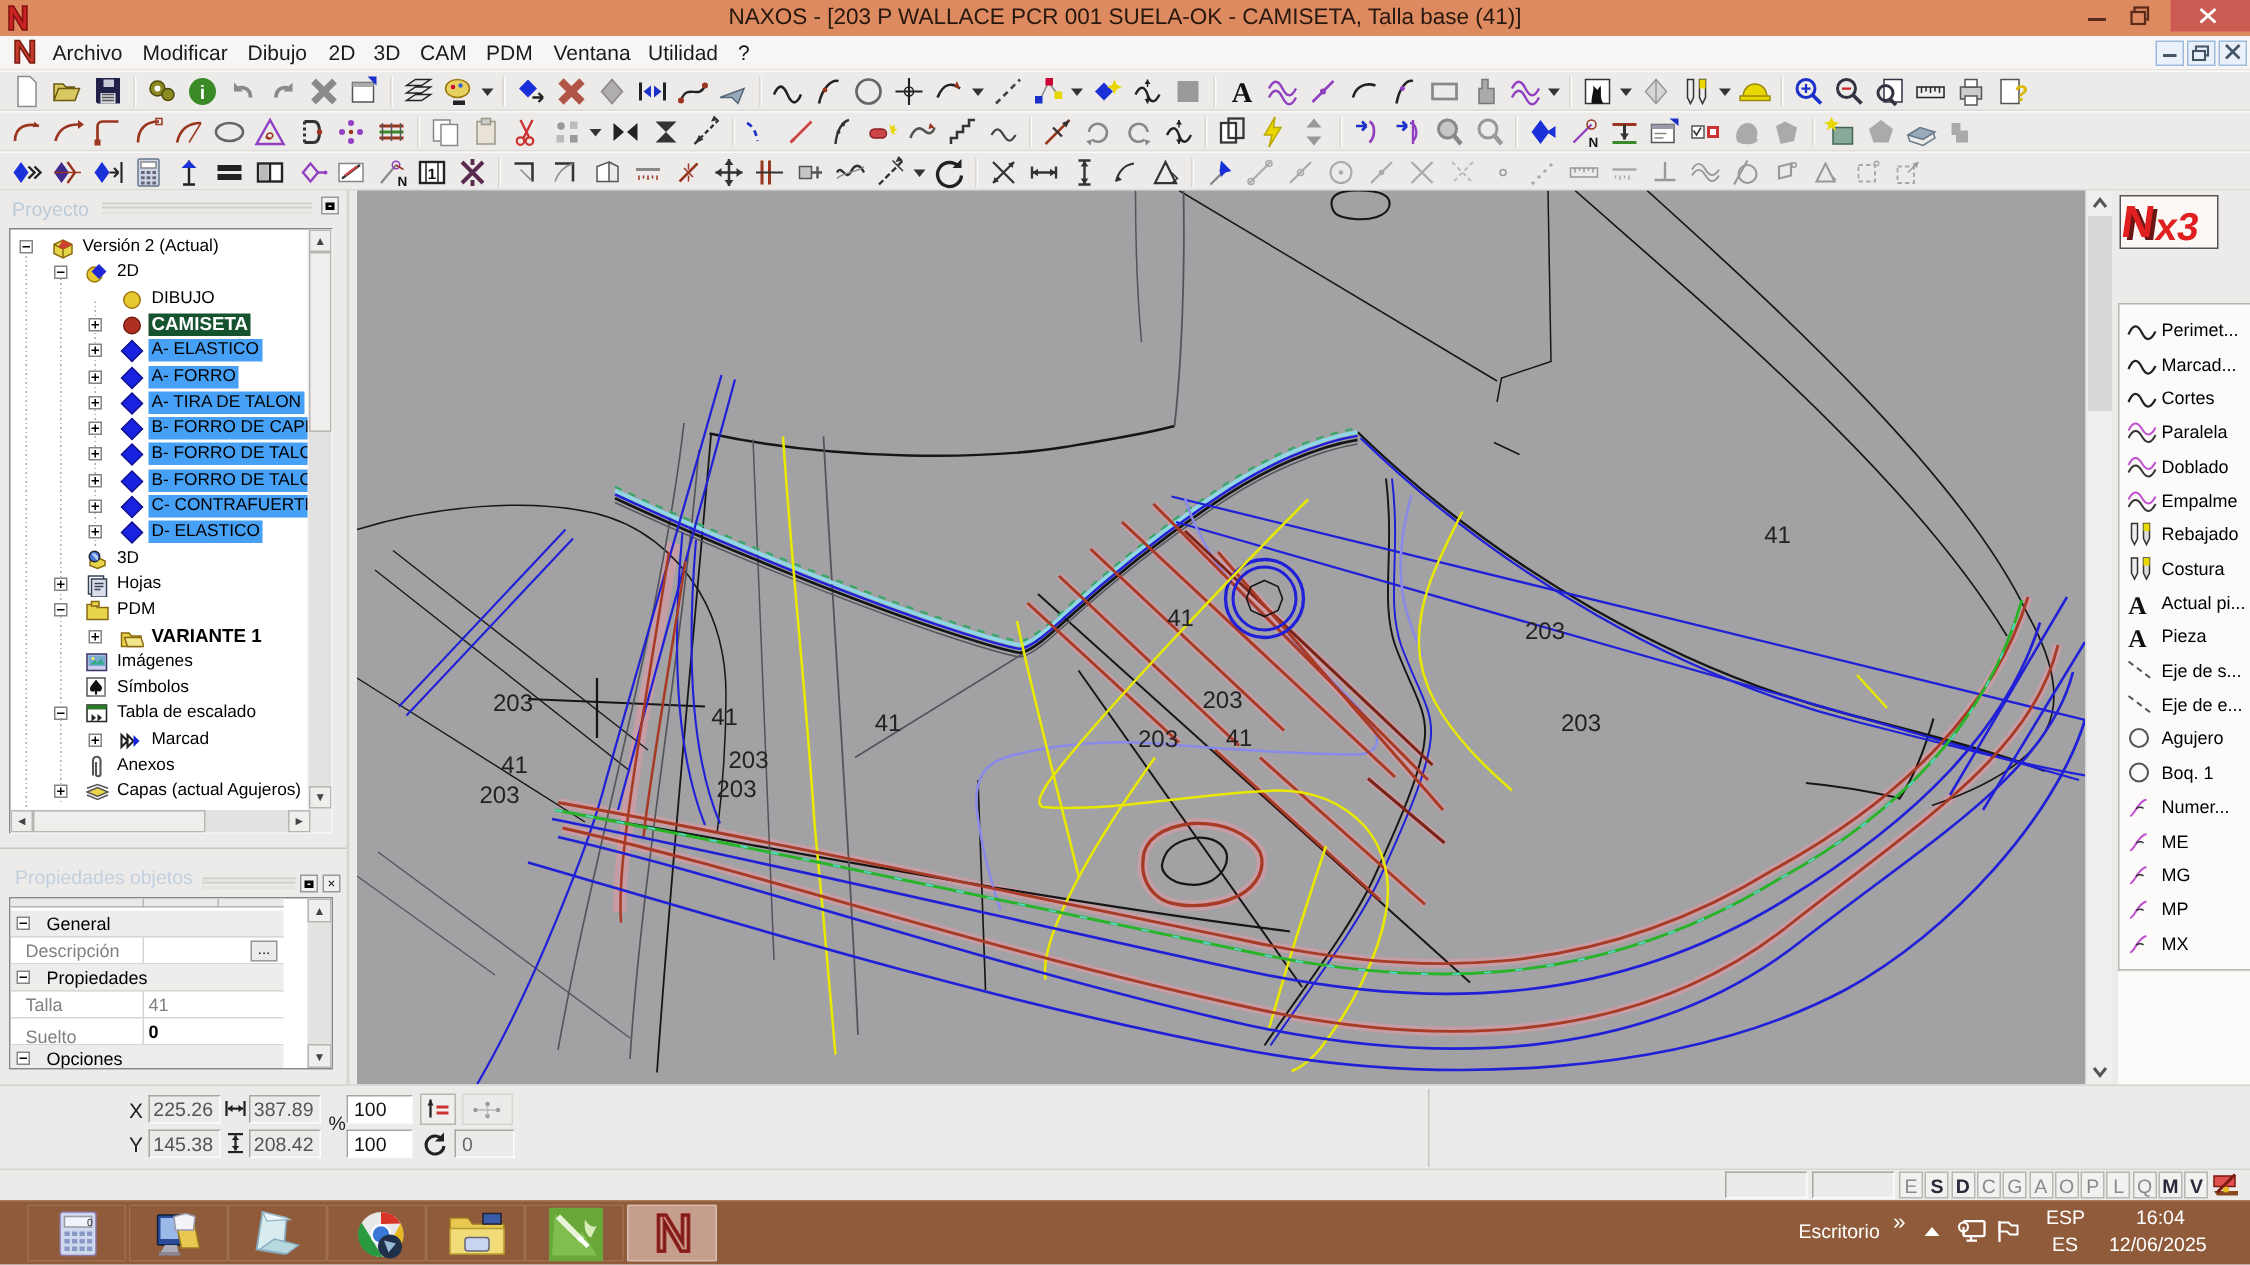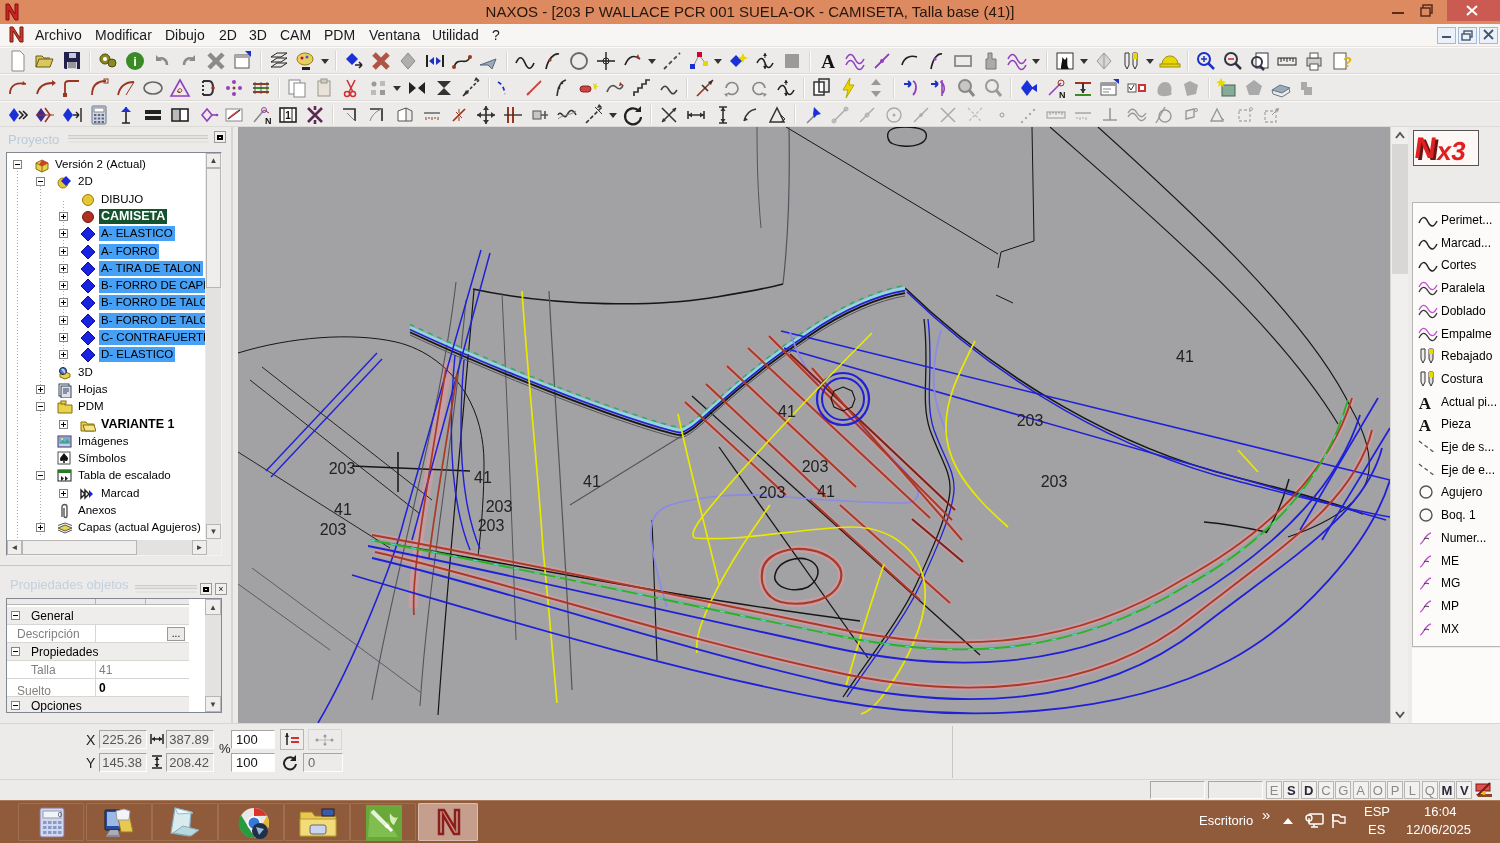--- a/index.html
+++ b/index.html
@@ -910,21 +910,21 @@
       <div class="grow" style="top:26px;height:18px">
         <div class="glbl" style="position:absolute;left:10px;top:2px">Descripción</div>
         <div style="position:absolute;left:92px;top:2px;color:#808080;font-weight:normal"></div>
         <div style="position:absolute;left:88px;top:0;width:1px;height:18px;background:#D8D6D3"></div>
       </div>
       <div class="grow gcat" style="top:44px;height:18px">
         <div class="pm" style="left:4px;top:4px"></div>
         <div style="position:absolute;left:24px;top:2px">Propiedades</div>
       </div>
       <div class="grow" style="top:62px;height:18px">
-        <div class="glbl" style="position:absolute;left:24px;top:2px">Talla</div>
+        <div class="glbl" style="position:absolute;left:10px;top:2px">Talla</div>
         <div style="position:absolute;left:92px;top:2px;color:#808080;font-weight:normal">41</div>
         <div style="position:absolute;left:88px;top:0;width:1px;height:18px;background:#D8D6D3"></div>
       </div>
       <div class="grow" style="top:80px;height:18px">
         <div class="glbl" style="position:absolute;left:10px;top:5px">Suelto</div>
         <div style="position:absolute;left:92px;top:2px;color:#000;font-weight:bold">0</div>
         <div style="position:absolute;left:88px;top:0;width:1px;height:18px;background:#D8D6D3"></div>
       </div>
       <div class="grow gcat" style="top:98px;height:18px">
         <div class="pm" style="left:4px;top:4px"></div>

